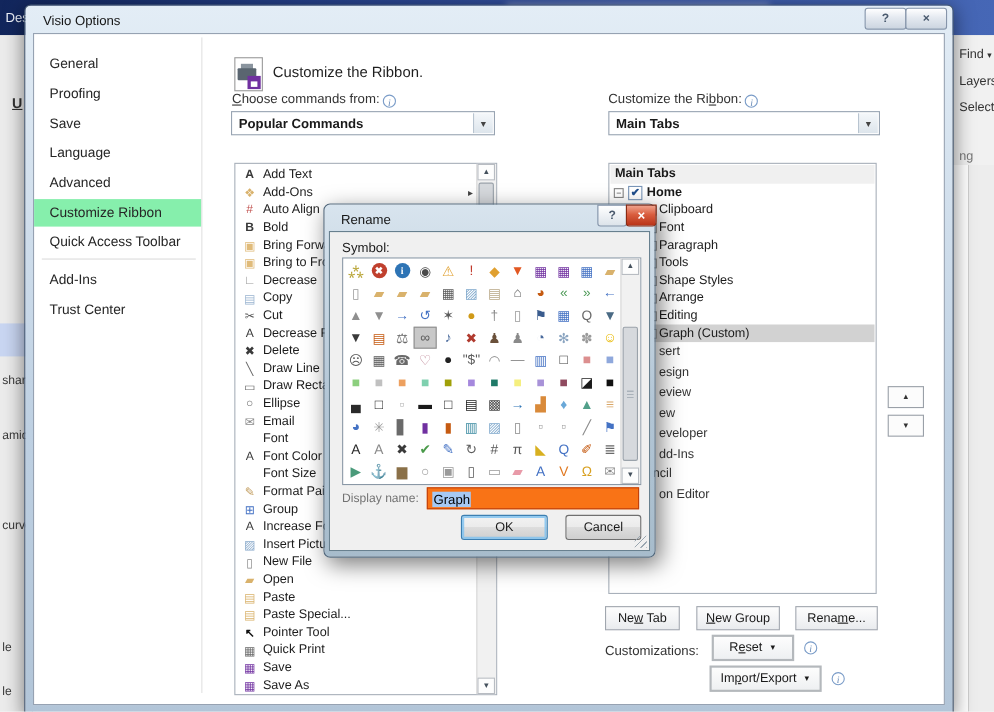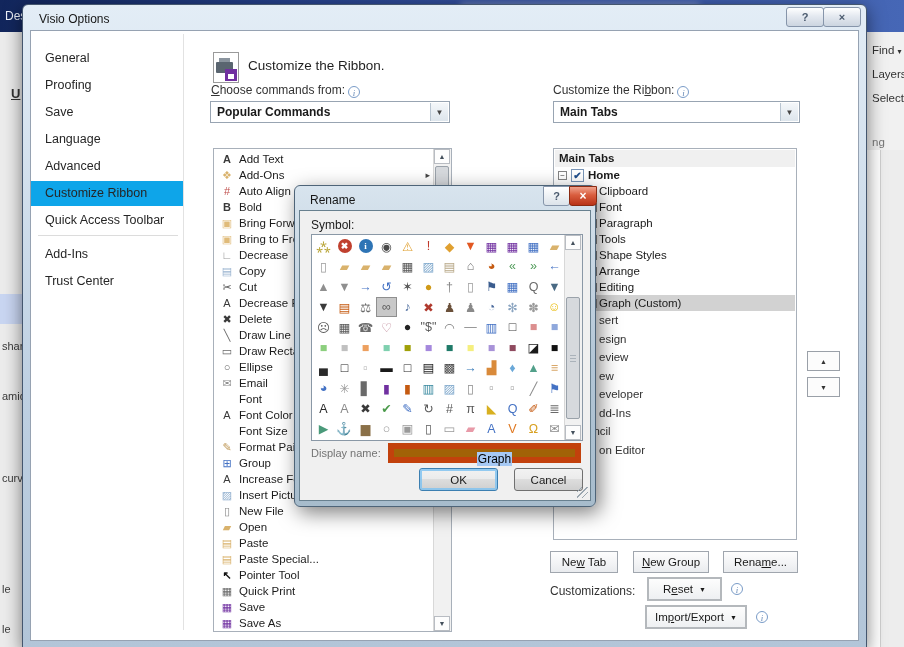--- a/index.html
+++ b/index.html
@@ -25,21 +25,21 @@
   #win-title{position:absolute;left:16px;top:7px;font-size:12px;color:#161616;text-align:center;}
   .cap-btn{position:absolute;top:2px;height:18px;border:1px solid #8695aa;border-radius:3px;
     background:linear-gradient(#ffffff,#e4e9f0 45%,#ccd5e0);color:#4a5a6e;font-weight:bold;
     font-size:11px;display:flex;align-items:center;justify-content:center;}
   #win-client{position:absolute;left:7px;top:25px;width:827px;height:609px;background:#fff;border:1px solid #96a2b2;}
   #winc{position:absolute;left:0;top:0;width:904px;height:647px;z-index:2;pointer-events:none;}
   #winc *{pointer-events:auto;}
   
   .nav-item{position:absolute;left:31px;width:152px;height:25px;line-height:25px;padding-left:14px;
     font-size:12.5px;color:#262626;box-sizing:border-box;}
-  .nav-item.sel{background:#0ea5e9;}
+  .nav-item.sel{background:#86efac;}
   #nav-sep{position:absolute;left:38px;top:235px;width:140px;height:1px;background:#dcdcdc;}
   #nav-vline{position:absolute;left:183px;top:34px;width:1px;height:596px;background:#e2e2e2;}
   
   #hdr-icon{position:absolute;left:213px;top:52px;width:24px;height:29px;border:1px solid #9a9a9a;background:#fff;}
   #hdr-icon .prt{position:absolute;left:2px;top:9px;width:17px;height:11px;background:#5a6570;border-radius:1px;}
   #hdr-icon .prt2{position:absolute;left:5px;top:5px;width:11px;height:5px;background:#8a949e;}
   #hdr-icon .flp{position:absolute;left:11px;top:16px;width:12px;height:12px;background:#7030a0;}
   #hdr-icon .flp i{position:absolute;left:3px;top:5px;width:6px;height:5px;background:#fff;}
   #hdr-title{position:absolute;left:248px;top:58px;font-size:13.5px;color:#1f1f1f;}
   .field-label{position:absolute;font-size:12px;color:#333;}
@@ -86,32 +86,32 @@
   
   #ren{position:absolute;left:294px;top:185px;width:300px;height:320px;border:1px solid #4e6478;border-radius:6px;
     background:linear-gradient(#d8e4ee,#b3c6d6 55%,#a7bccc);box-shadow:4px 6px 20px rgba(0,0,0,.5);z-index:5;}
   #ren-title{position:absolute;left:15px;top:7px;font-size:12px;color:#161616;}
   #ren-help{position:absolute;left:248px;top:0;width:25px;height:18px;border:1px solid #8695aa;border-radius:0 0 3px 3px;
     background:linear-gradient(#ffffff,#dce3ea);color:#4a5a6e;font-weight:bold;font-size:11px;
     display:flex;align-items:center;justify-content:center;}
   #ren-close{position:absolute;left:274px;top:0;width:26px;height:18px;border:1px solid #8a2a12;border-radius:0 0 4px 3px;
     background:linear-gradient(#f0a28c,#d95d3e 45%,#b83318);color:#fff;font-weight:bold;font-size:12px;
     display:flex;align-items:center;justify-content:center;}
-  #ren-client{position:absolute;left:4px;top:24px;width:290px;height:289px;background:#f0f0f0;border:1px solid #68808f;box-sizing:content-box;text-align:center;}
+  #ren-client{position:absolute;left:4px;top:24px;width:290px;height:289px;background:#f0f0f0;border:1px solid #68808f;box-sizing:content-box;}
   #sym-label{position:absolute;left:11px;top:7px;font-size:12px;color:#1a1a1a;}
   #sym-box{position:absolute;left:11px;top:23px;width:272px;height:207px;border:1px solid #8a98a6;background:#fff;box-sizing:border-box;}
   #sym-grid{position:absolute;left:1px;top:1px;width:252px;height:203px;display:grid;
     grid-template-columns:repeat(12,21px);grid-auto-rows:20.3px;}
   .cell{display:flex;align-items:center;justify-content:center;font-size:12.5px;box-sizing:border-box;}
   .cell.sel{background:#c8c8c8;outline:1px solid #8f8f8f;outline-offset:-1px;}
   .cell .circ{width:14px;height:14px;border-radius:50%;display:flex;align-items:center;justify-content:center;
     font-size:9px;font-weight:bold;font-family:"Liberation Serif",serif;}
   #dn-label{position:absolute;left:11px;top:236px;font-size:11px;color:#737373;}
-  #dn-input{position:absolute;left:88px;top:232px;width:193px;height:20px;border:6px solid #c2410c;background:#a16207;
-    font-size:12px;line-height:20px;padding-left:20px;box-sizing:border-box;}
+  #dn-input{position:absolute;left:88px;top:232px;width:193px;height:20px;border:1px solid #c2410c;background:#f97316;
+    font-size:12px;line-height:20px;padding-left:4px;box-sizing:border-box;}
   #dn-input .hl{background:#a6c9f4;color:#000;padding:0 1px;}
   .wbtn{position:absolute;height:23px;border:1px solid #707070;border-radius:3px;font-size:11.5px;color:#1a1a1a;
     background:linear-gradient(#f2f2f2,#ebebeb 50%,#dddddd 50%,#cfcfcf);
     display:flex;align-items:center;justify-content:center;box-sizing:border-box;}
   .wbtn.focus{border-color:#3c7fb1;box-shadow:inset 0 0 0 2px rgba(130,195,240,.85);}
   #grip{position:absolute;right:2px;bottom:2px;width:11px;height:11px;
     background:repeating-linear-gradient(135deg,transparent 0 3px,#9aa6b0 3px 4px);}
 </style>
 </head>
 <body>

